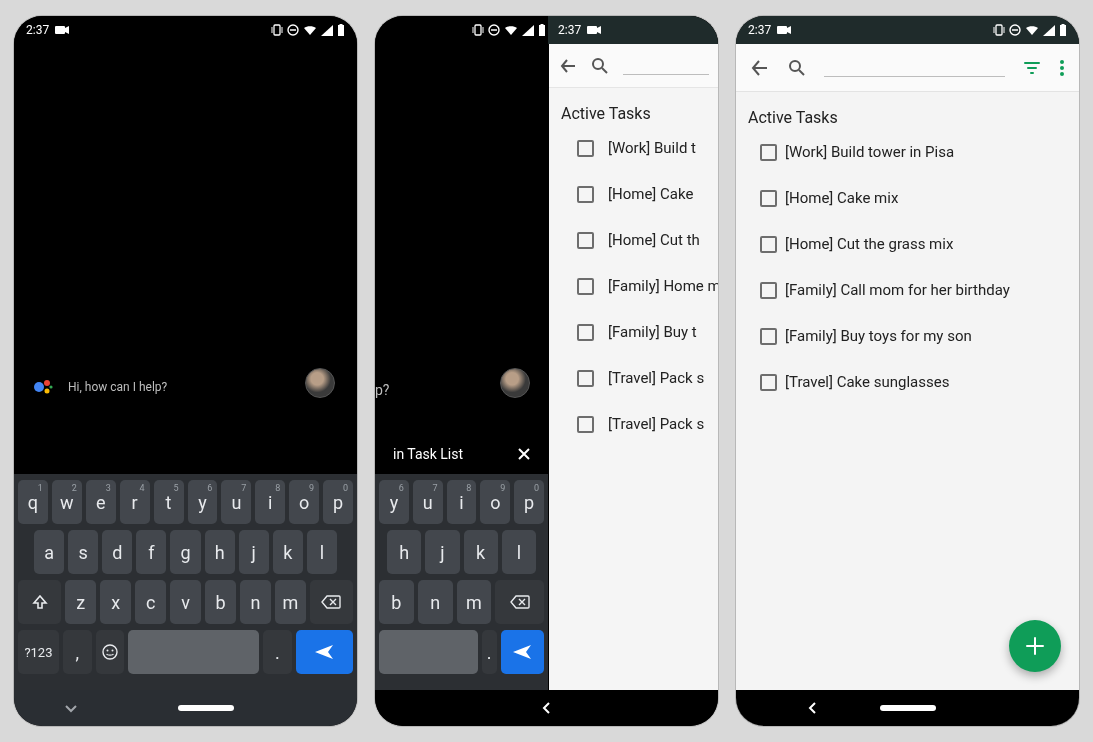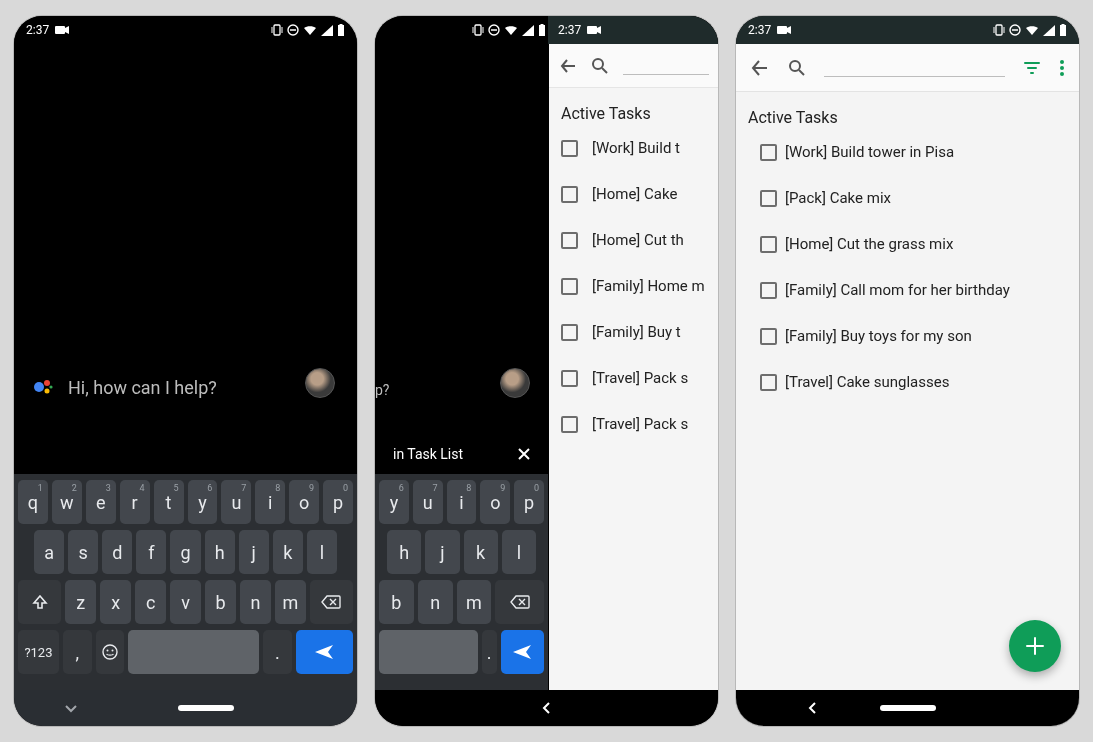--- a/index.html
+++ b/index.html
@@ -159,21 +159,21 @@
   .appbar .grow { flex: 1; border-bottom: 1px solid #bdbdbd; height: 18px; }
   .list-title {
     padding: 16px 10px 2px 12px;
     font-size: 16px;
     color: #222;
   }
   .task {
     display: flex;
     align-items: center;
     gap: 14px;
-    padding: 14px 12px 14px 12px;
+    padding: 14px 12px 14px 28px;
     color: #222;
     font-size: 15px;
     white-space: nowrap;
     overflow: hidden;
   }
   .cb {
     width: 17px; height: 17px;
     border: 2px solid #6d6d6d;
     border-radius: 2px;
     flex-shrink: 0;
@@ -278,21 +278,21 @@
 
   <div class="assistant-area">
     <span class="ga-logo ic">
       <svg width="22" height="22">
         <circle cx="7" cy="11" r="5" fill="#4285F4"></circle>
         <circle cx="15" cy="7" r="3" fill="#EA4335"></circle>
         <circle cx="15" cy="15" r="2.5" fill="#FBBC05"></circle>
         <circle cx="19" cy="11" r="1.6" fill="#34A853"></circle>
       </svg>
     </span>
-    <span style="font-size:18px;color:#bdbdbd;">Hi, how can I help?</span>
+    <span style="font-size:12px;color:#bdbdbd;">Hi, how can I help?</span>
     <div class="avatar"></div>
   </div>
 
 
   <div class="keyboard">
     <div class="krow" id="kb1a">
         <div class="key">q<sup>1</sup></div>
         <div class="key">w<sup>2</sup></div>
         <div class="key">e<sup>3</sup></div>
         <div class="key">r<sup>4</sup></div>
@@ -589,21 +589,21 @@
     </div>
 
     <div class="list-title">Active Tasks</div>
     <div class="tasks" id="tasks-full">
         <div class="task">
           <div class="cb"></div>
           <span>[Work] Build tower in Pisa</span>
         </div>
         <div class="task">
           <div class="cb"></div>
-          <span>[Pack] Cake mix</span>
+          <span>[Home] Cake mix</span>
         </div>
         <div class="task">
           <div class="cb"></div>
           <span>[Home] Cut the grass mix</span>
         </div>
         <div class="task">
           <div class="cb"></div>
           <span>[Family] Call mom for her birthday</span>
         </div>
         <div class="task">

